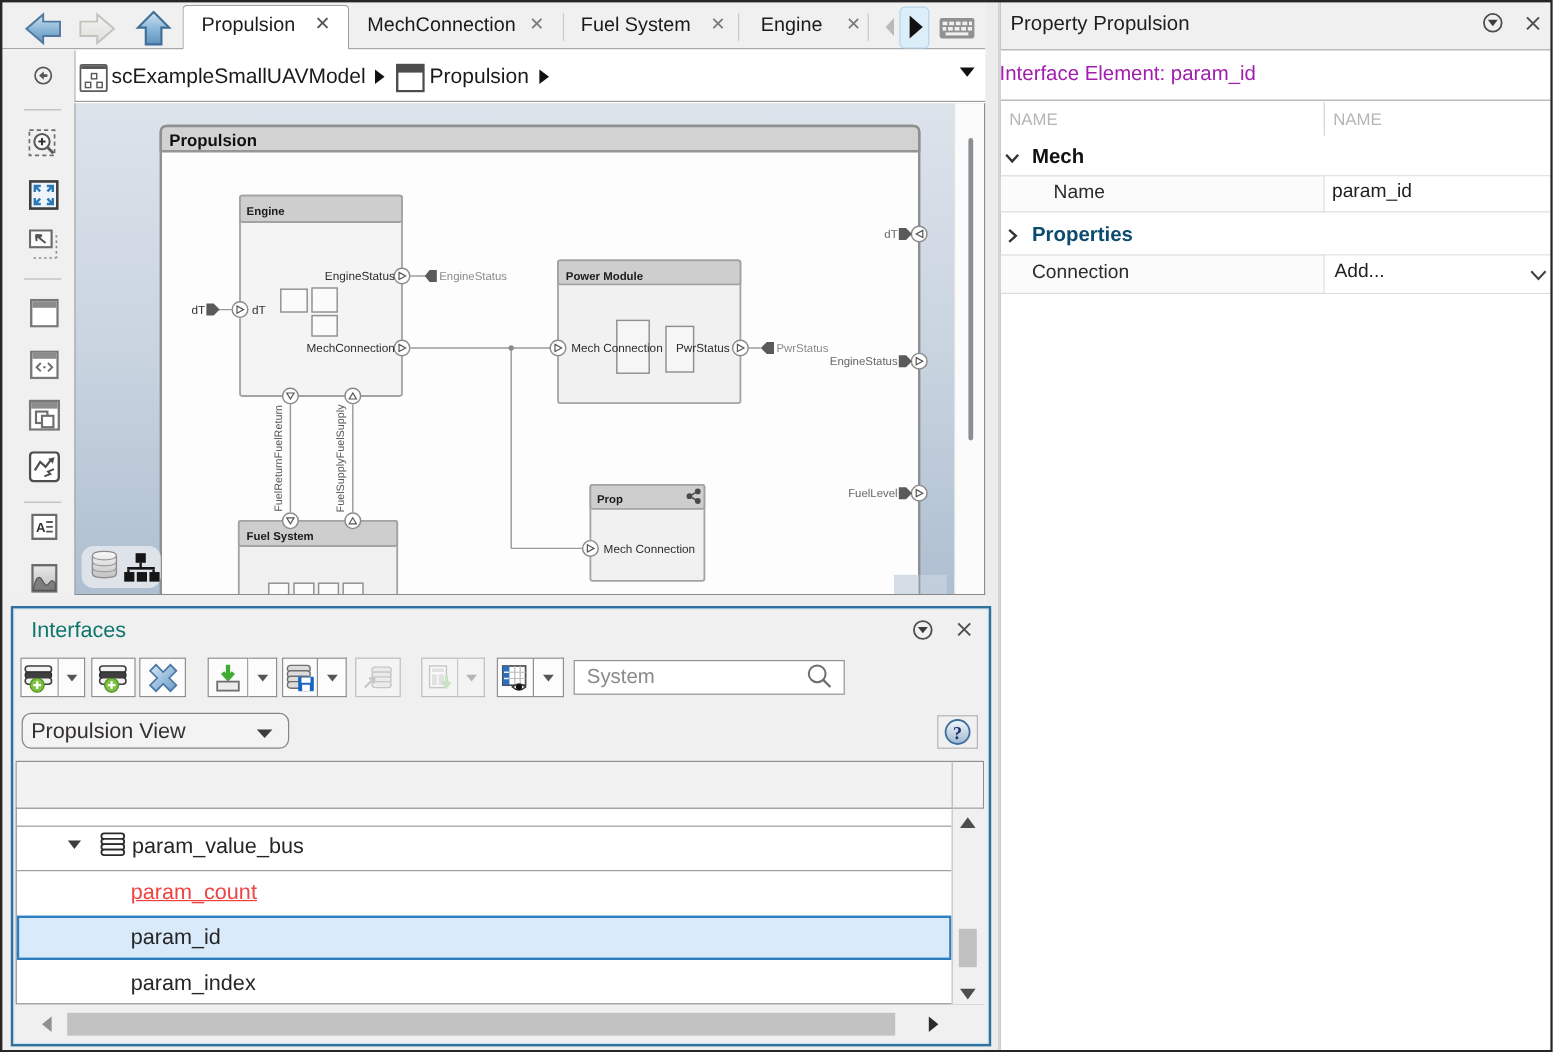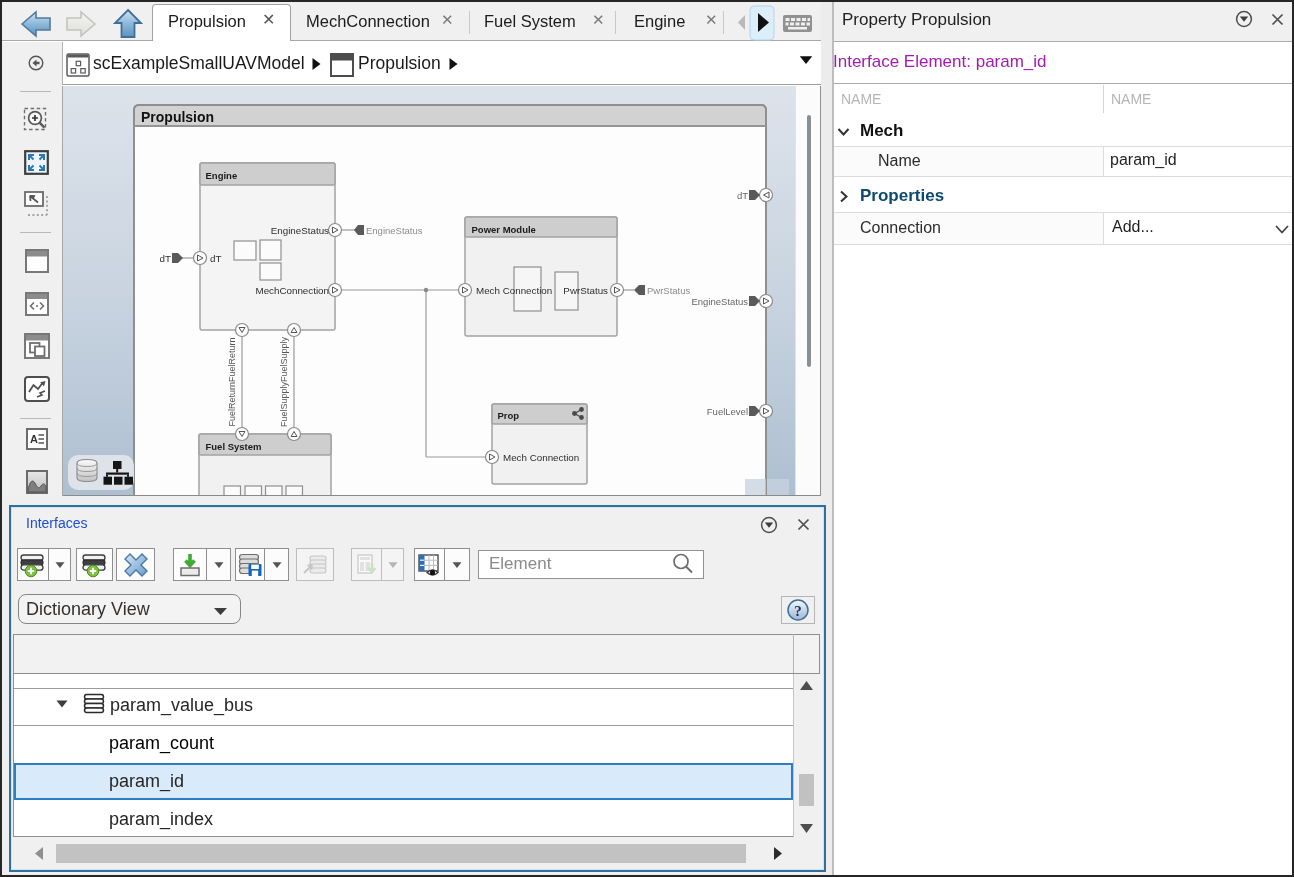--- a/index.html
+++ b/index.html
@@ -202,21 +202,21 @@
   <div class="abs" id="cscroll">
       <div class="abs" id="cthumb"></div>
     </div>
 </div>
 <div class="abs" style="left:62px;top:86px;width:1px;height:410px;background:#a6a6a6;"></div>
 <div class="abs" id="midstrip"></div>
 <div class="abs" id="ifpanel"></div>
 <div class="abs piborder-l"></div>
 <div class="abs winborder"></div>
 
-<div class="abs t" style="left:26px;top:515px;font-size:14px;color:#1d4ed8;">Interfaces</div>
+<div class="abs t" style="left:26px;top:515px;font-size:18px;color:#0f766e;">Interfaces</div>
 <svg class="abs" style="left:760px;top:516px;" width="18" height="18" viewBox="0 0 18 18">
   <circle cx="9" cy="9" r="7.4" fill="none" stroke="#4e4e4e" stroke-width="1.5"></circle>
   <path d="M4.8 6.4 L13.2 6.4 L9 11.8 Z" fill="#3d3d3d"></path>
 </svg>
 <svg class="abs" style="left:796px;top:517px;" width="15" height="15" viewBox="0 0 15 15">
   <path d="M2.5 2.5 L12.5 12.5 M12.5 2.5 L2.5 12.5" stroke="#4e4e4e" stroke-width="1.7"></path>
 </svg>
 
 <div class="abs" id="iftools"></div>
 <style>
@@ -336,28 +336,28 @@
       <circle cx="15.5" cy="20.5" r="2.6" fill="#111"></circle>
     </svg>
   </div>
 <div class="abs tbarr" style="left:445px;width:25px;">
     <svg width="10" height="7" viewBox="0 0 10 7">
       <path d="M0.5 0.8 L9.5 0.8 L5 6.4 Z" fill="#555"></path>
     </svg>
   </div>
 
 <div class="abs" style="left:478px;top:550px;width:226px;height:29px;background:#fff;border:1px solid #919191;"></div>
-<div class="abs t" style="left:489px;top:554px;font-size:17px;color:#8a8a8a;">Element</div>
+<div class="abs t" style="left:489px;top:554px;font-size:17px;color:#8a8a8a;">System</div>
 <svg class="abs" style="left:671px;top:552px;" width="24" height="24" viewBox="0 0 24 24">
     <circle cx="10" cy="9.5" r="7" fill="none" stroke="#6e6e6e" stroke-width="1.7"></circle>
     <line x1="15" y1="14.5" x2="21" y2="20.5" stroke="#6e6e6e" stroke-width="2"></line>
   </svg>
 
 <div class="abs" style="left:18px;top:594px;width:223px;height:30px;background:#f3f3f3;border:1px solid #868686;border-radius:8px;"></div>
-<div class="abs t" style="left:26px;top:599px;font-size:18px;color:#33302e;">Dictionary View</div>
+<div class="abs t" style="left:26px;top:599px;font-size:18px;color:#33302e;">Propulsion View</div>
 <svg class="abs" style="left:213px;top:607px;" width="15" height="9" viewBox="0 0 15 9">
     <path d="M1 1 L14 1 L7.5 8 Z" fill="#3d3d3d"></path>
   </svg>
 
 <div class="abs" style="left:781px;top:596px;width:34px;height:28px;background:#f0f0f0;border:1px solid #b5b5b5;"></div>
 <svg class="abs" style="left:786px;top:598px;" width="24" height="24" viewBox="0 0 24 24">
   <defs>
       <linearGradient id="helpg" x1="0" y1="0" x2="0" y2="1">
         <stop offset="0" stop-color="#f3f8fc"></stop>
         <stop offset="1" stop-color="#9db7cf"></stop>
@@ -381,21 +381,21 @@
   </svg>
 <svg class="abs" style="left:83px;top:691px;" width="22" height="24" viewBox="0 0 22 24">
   <g fill="#fdfdfd" stroke="#2b2b2b" stroke-width="1.5">
     <rect x="1.5" y="3.5" width="19" height="4.6" rx="2.3"></rect>
     <rect x="1.5" y="8" width="19" height="4.6" rx="2.3"></rect>
     <rect x="1.5" y="12.5" width="19" height="4.6" rx="2.3"></rect>
     <rect x="1.5" y="17" width="19" height="4.6" rx="2.3"></rect>
   </g>
 </svg>
 <div class="abs t" style="left:110px;top:695px;font-size:18px;color:#262626;">param_value_bus</div>
-<div class="abs t" style="left:109px;top:733px;font-size:18px;color:#000000;">param_count</div>
+<div class="abs t" style="left:109px;top:733px;font-size:18px;color:#ef4444;text-decoration:underline;">param_count</div>
 <div class="abs t" style="left:109px;top:771px;font-size:18px;color:#262626;">param_id</div>
 <div class="abs t" style="left:109px;top:809px;font-size:18px;color:#262626;">param_index</div>
 
 <div class="abs" style="left:793px;top:674px;width:27px;height:163px;background:#f0f0f0;border-left:1px solid #c5c5c5;"></div>
 <svg class="abs" style="left:799px;top:680px;" width="15" height="12" viewBox="0 0 15 12">
     <path d="M7.5 1 L14 10 L1 10 Z" fill="#4e4e4e"></path>
   </svg>
 <div class="abs" style="left:799px;top:774px;width:15px;height:32px;background:#c1c1c1;"></div>
 <svg class="abs" style="left:799px;top:822px;" width="15" height="12" viewBox="0 0 15 12">
     <path d="M1 2 L14 2 L7.5 11 Z" fill="#4e4e4e"></path>

